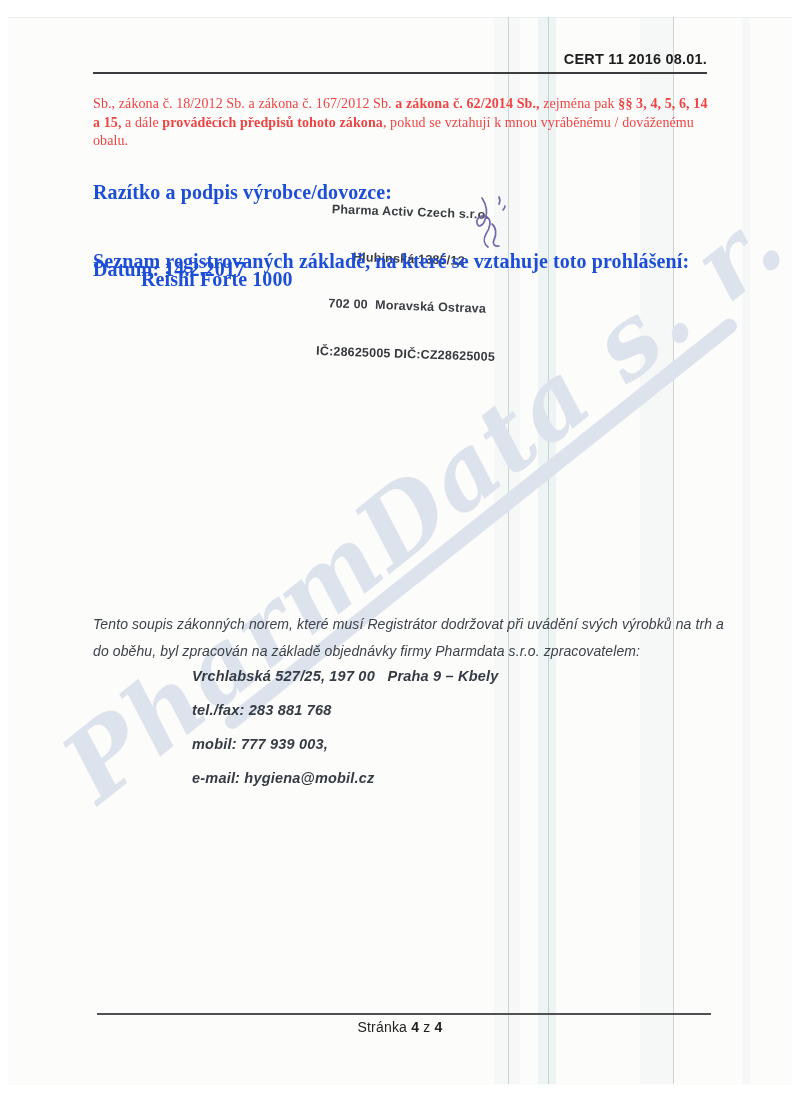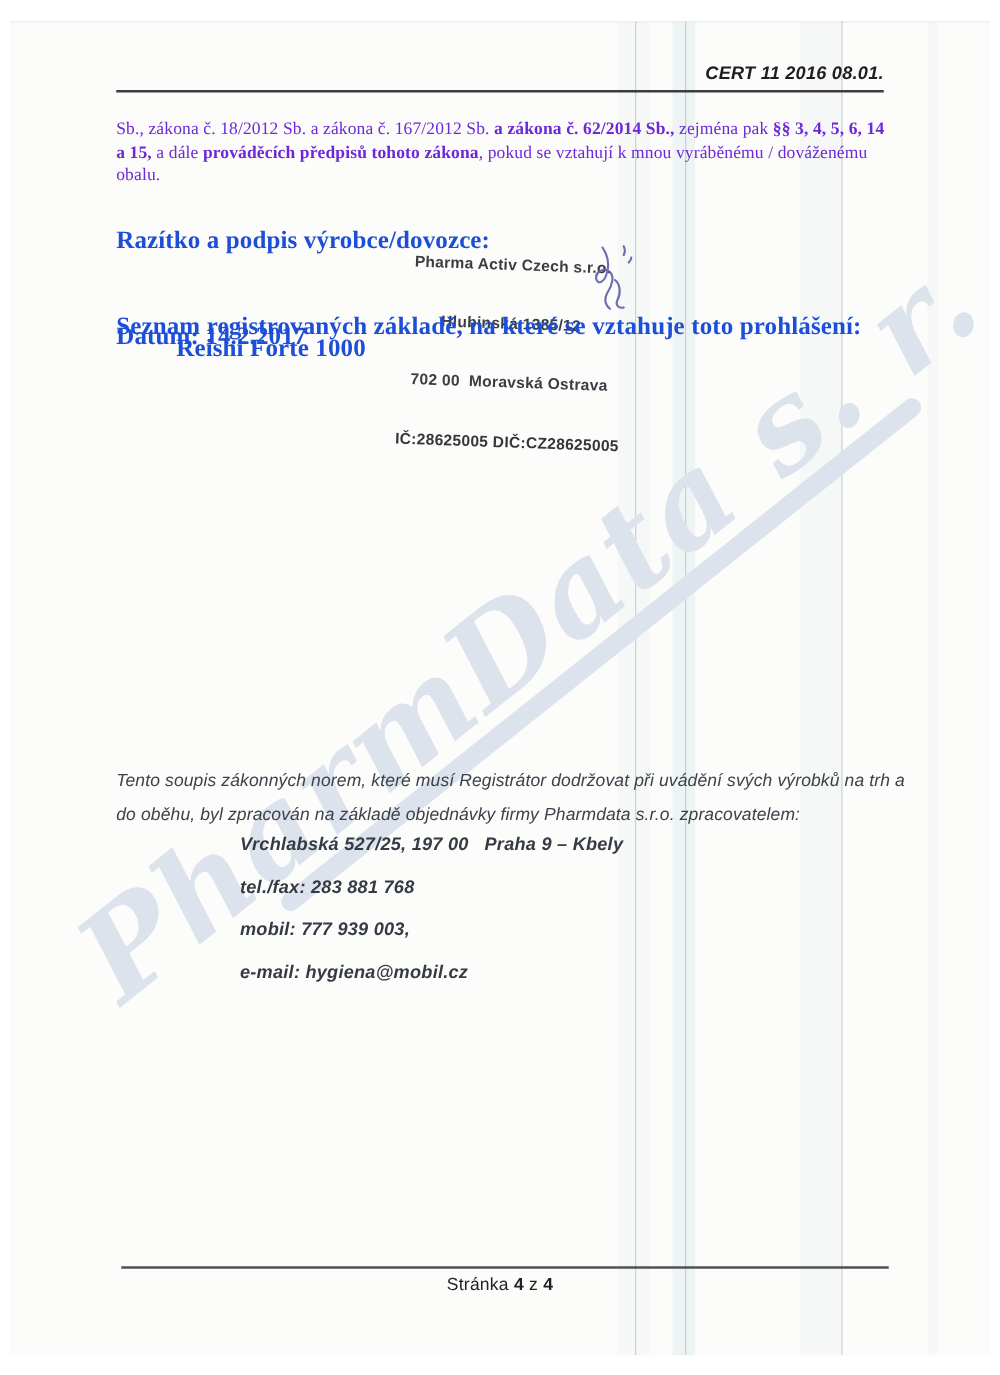--- a/index.html
+++ b/index.html
@@ -17,30 +17,30 @@
   
   .streak{position:absolute;top:17px;height:1067px;pointer-events:none;}
   .streak.line{width:1px;background:rgba(168,184,182,0.55);}
   .streak.band{background:rgba(222,236,236,0.45);}
   .streak.band.light{background:rgba(228,240,240,0.30);}
 
   
   .cert-code{
     position:absolute;top:51px;right:93px;
     font-family:"Liberation Sans", sans-serif;
-    font-style:italic;font-weight:600;font-size:14.5px;color:#1e1e1e;
+    font-weight:600;font-size:14.5px;color:#1e1e1e;
     letter-spacing:0.2px;
   }
   .rule-top{position:absolute;left:93px;top:72px;width:614px;height:2px;background:#3c3c3e;}
   .rule-bottom{position:absolute;left:97px;top:1013px;width:614px;height:2px;background:#515153;}
 
   
   .legal{
     position:absolute;left:93px;top:95px;width:624px;
-    font-size:14px;line-height:18.5px;letter-spacing:0.1px;color:#6d28d9;
+    font-size:14px;line-height:18.5px;letter-spacing:0.1px;color:#ef4444;
     text-align:left;
   }
 
   .label-line{
     position:absolute;left:93px;
     font-weight:700;font-size:20px;color:#1d4ed8;letter-spacing:0.1px;
     white-space:pre-wrap;
   }
 
   

